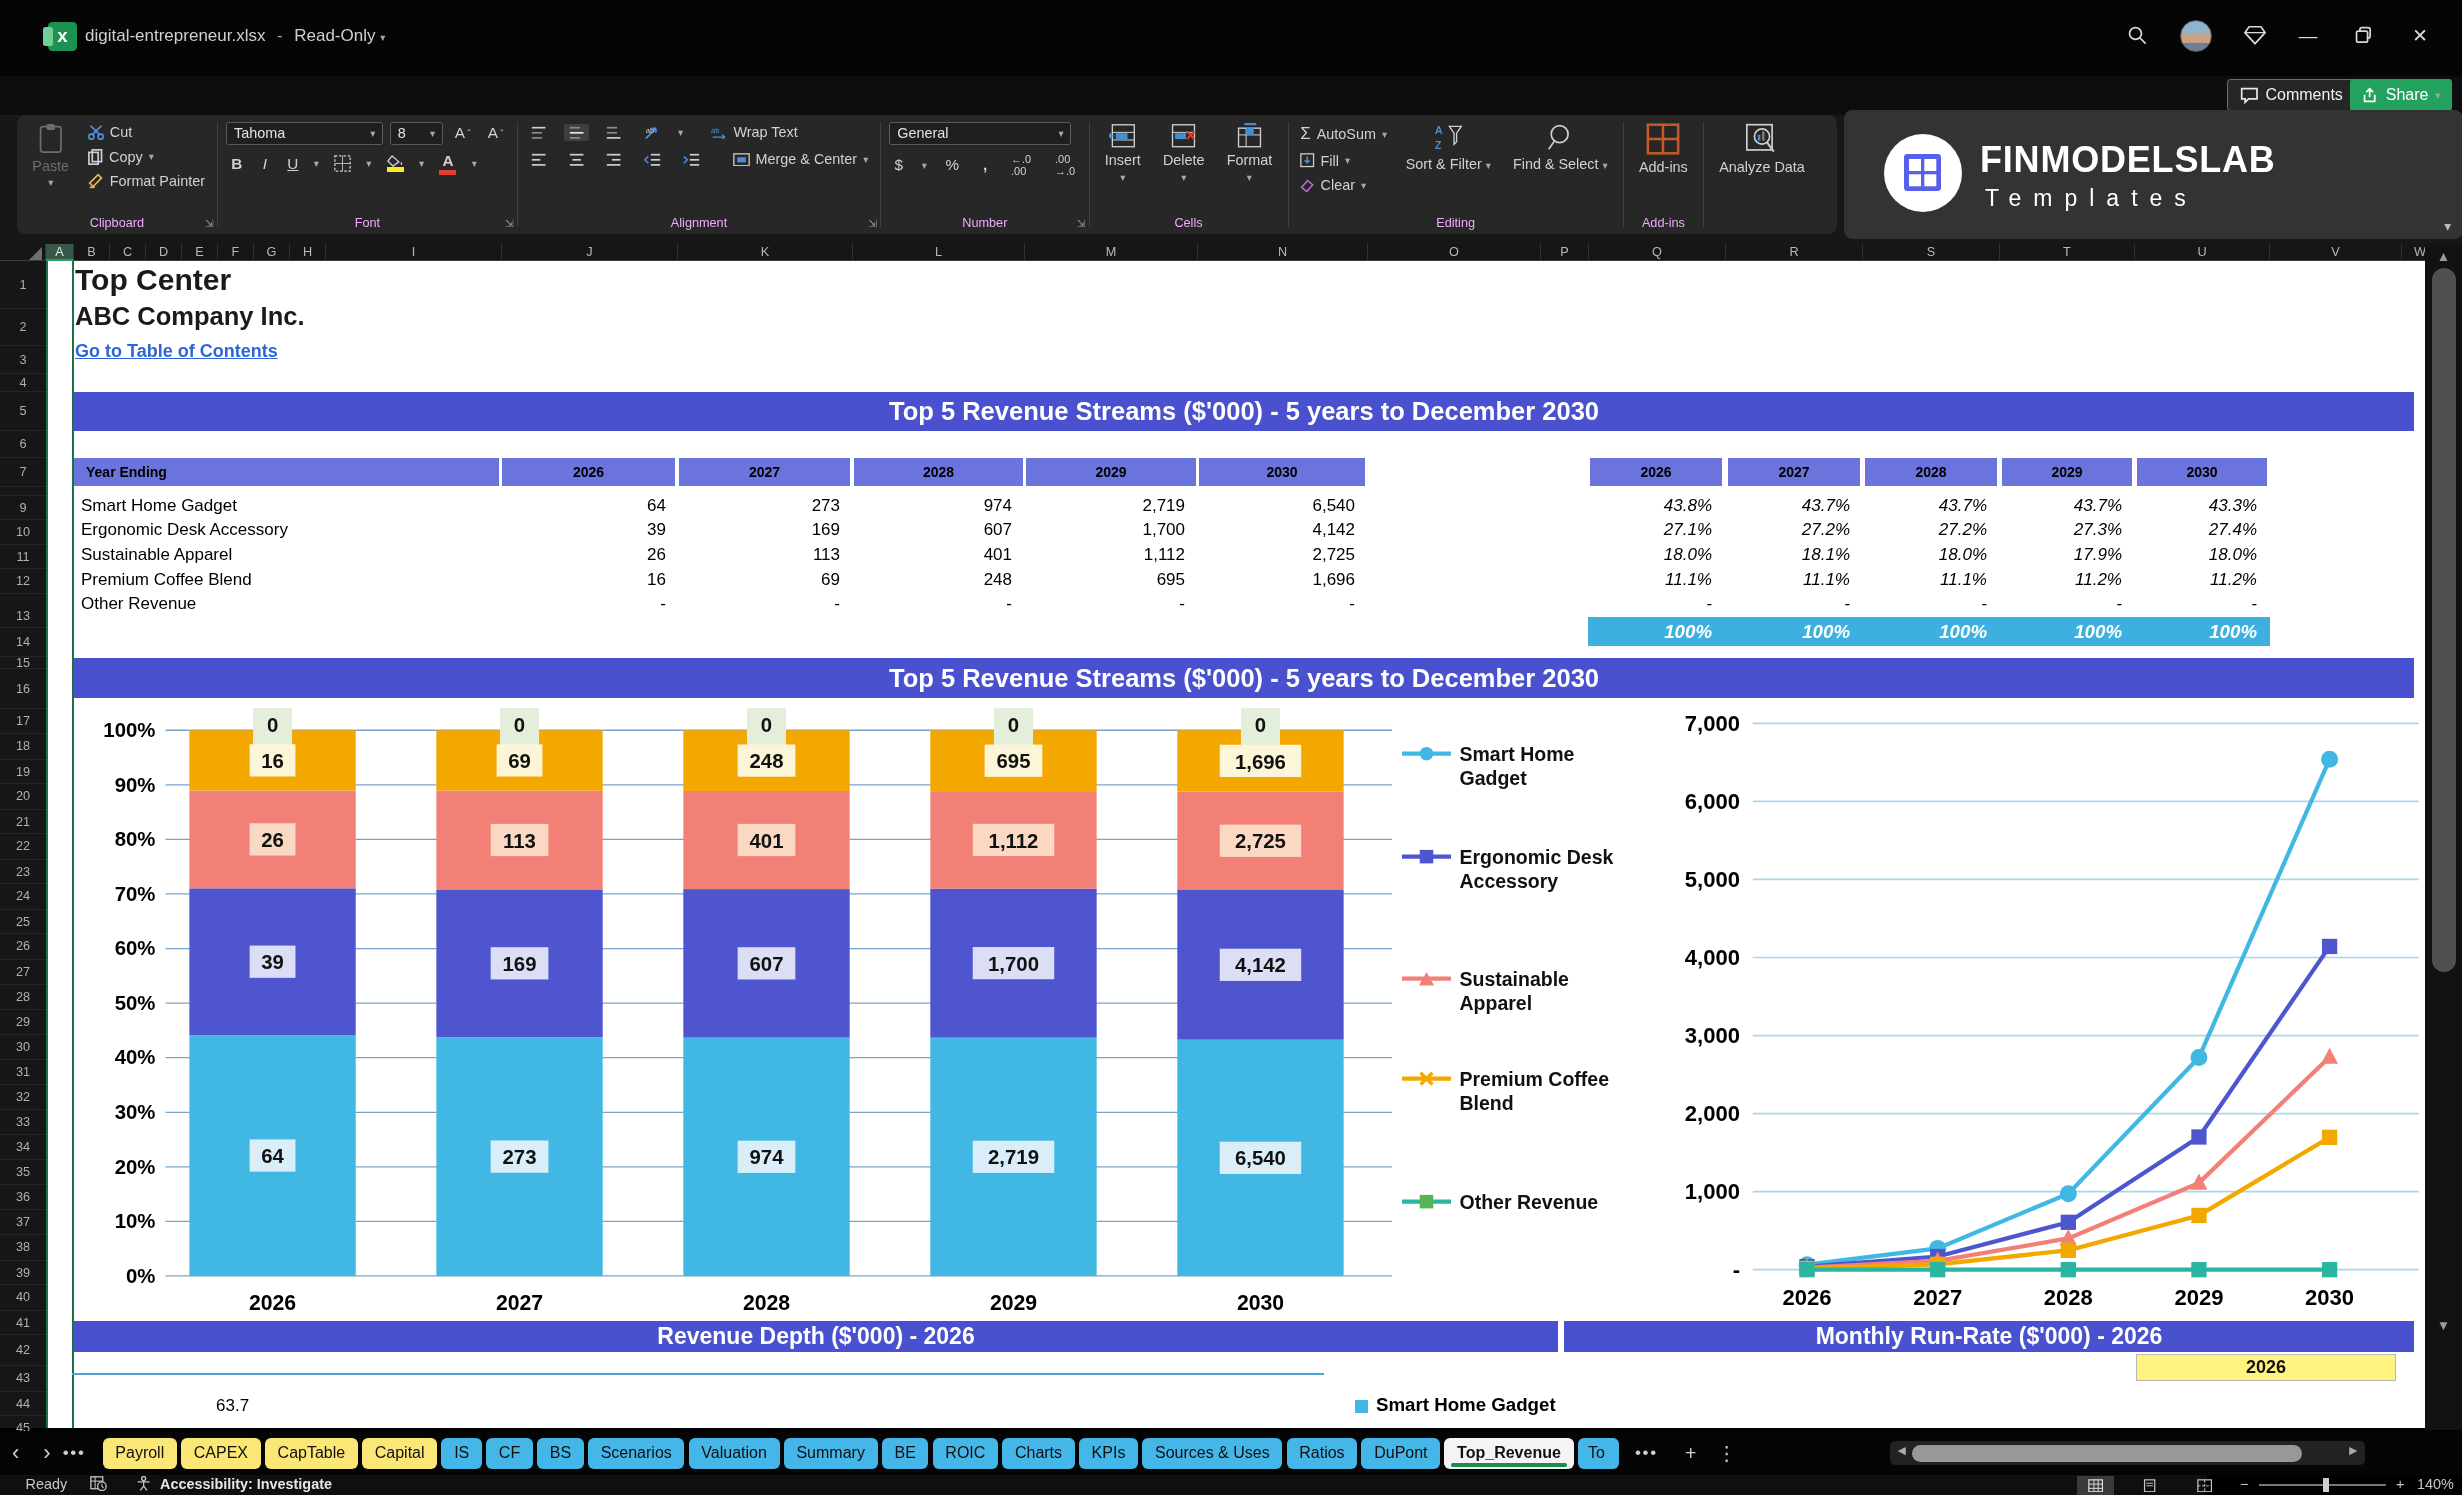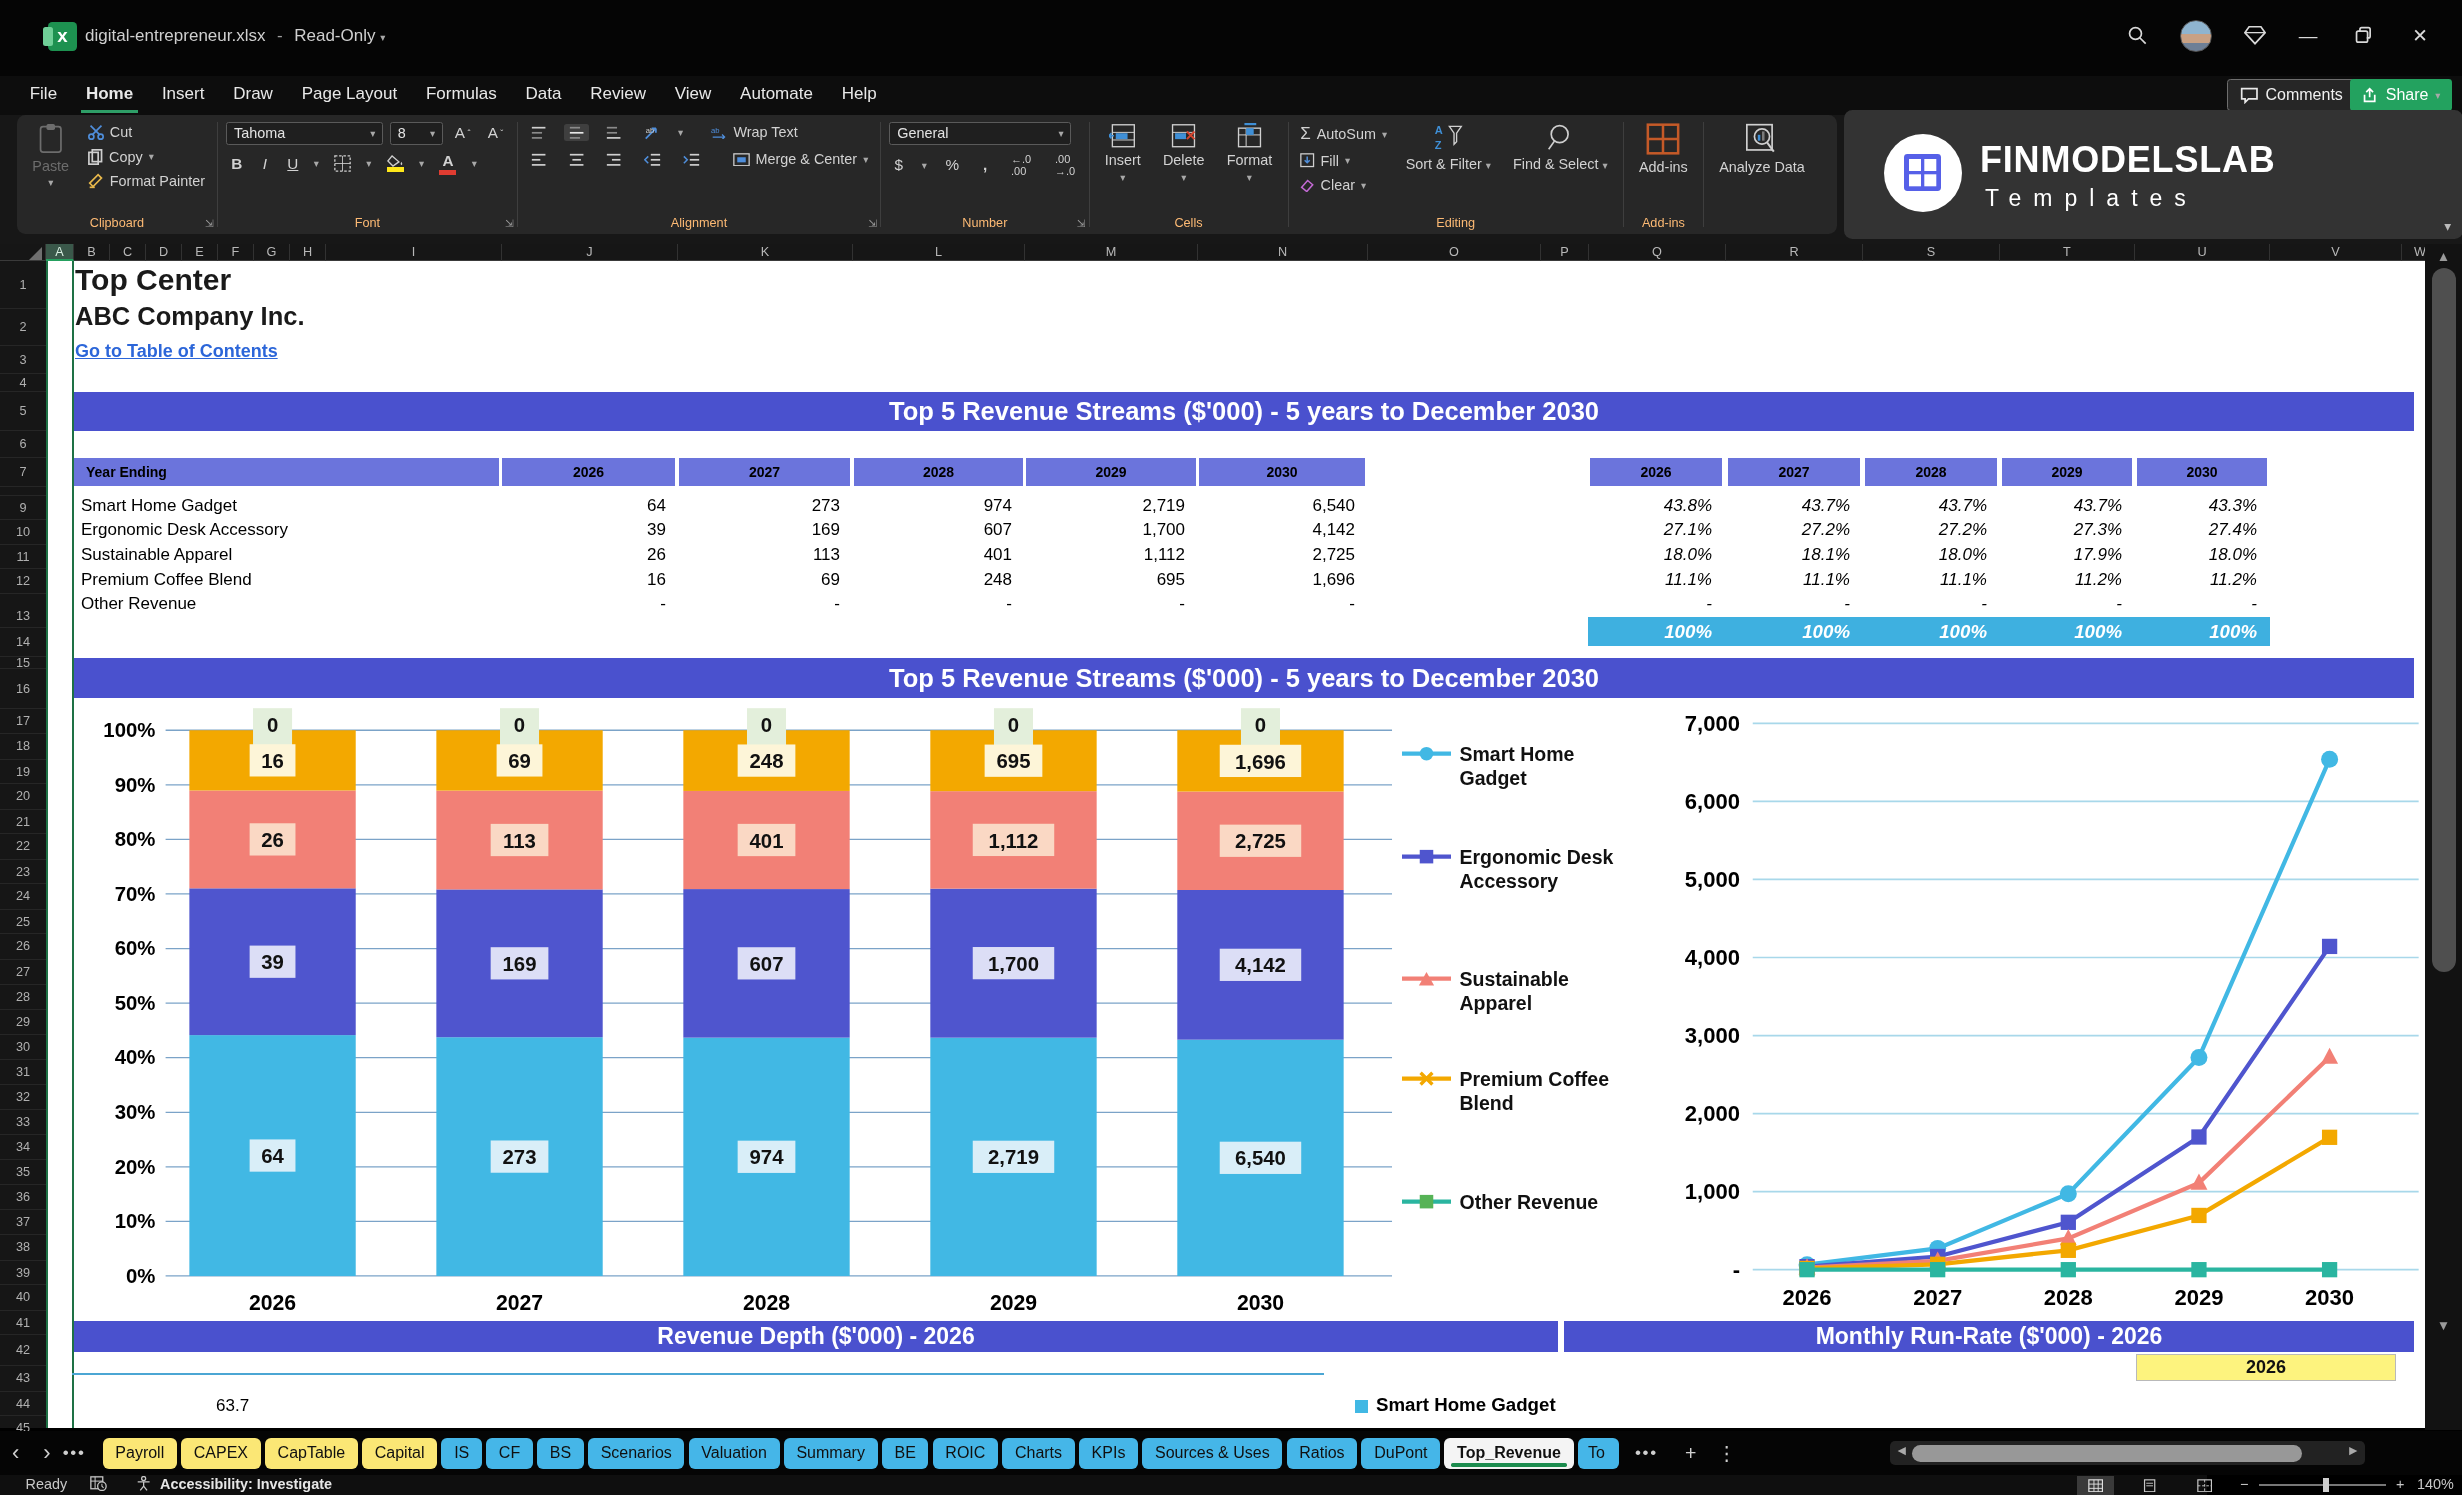--- a/index.html
+++ b/index.html
@@ -26,21 +26,21 @@
     border-radius:3.4px; color:#f0f0f0; font-size:16px; padding:0 12px; display:flex; align-items:center; gap:6.8px; }
   .share-btn { position:absolute; left:2350px; top:3.4px; height:32px; background:#23a25f; border:none;
     border-radius:3.4px; color:#fff; font-size:16px; padding:0 12px; display:flex; align-items:center; gap:6.8px; }
 
   
   #ribbon { position:absolute; left:0; top:115px; width:2462px; height:129px; background:#171717; }
   #ribbon-body { position:absolute; left:17px; top:0; width:1820px; height:119px; background:#272727;
     border-radius:8.5px; display:flex; align-items:stretch; }
   .rgroup { position:relative; display:flex; flex-direction:column; padding:6.8px 8.5px 1.7px; }
   .rgroup .rg-items { flex:1; display:flex; align-items:flex-start; gap:8.5px; }
-  .rg-label { text-align:center; color:#fdba74; font-size:12.7px; padding:1.7px 0 2.5px; }
+  .rg-label { text-align:center; color:#f0abfc; font-size:12.7px; padding:1.7px 0 2.5px; }
   .rg-sep { width:0.8px; background:#3e3e3e; margin:6.8px 0; }
   .launcher { position:absolute; right:3.4px; bottom:5.1px; color:#9c9c9c; font-size:10.2px; }
   .bigbtn { display:flex; flex-direction:column; align-items:center; gap:3.4px; color:#d2d2d2; font-size:14.4px; padding:1.7px 6.8px; }
   .bigbtn.disabled { color:#6d6d6d; }
   .sbtn { display:flex; align-items:center; gap:6px; color:#d2d2d2; font-size:14.4px; padding:2.5px 3.4px; white-space:nowrap; }
   .chev { color:#a8a8a8; font-size:10.2px; }
   .stack { display:flex; flex-direction:column; justify-content:flex-start; gap:3.4px; }
   .combo { background:#1f1f1f; border:0.8px solid #5a5a5a; border-radius:2.5px; color:#e3e3e3;
     font-size:14.4px; padding:2.5px 6.8px; display:flex; align-items:center; justify-content:space-between; gap:8.5px; }
   .iconbtn { color:#d2d2d2; font-size:15.3px; padding:1.7px 5.1px; display:inline-flex; align-items:center; gap:2.5px; }
@@ -140,21 +140,20 @@
   <div class="tb-ico" style="left:2346px">
     <svg width="18.7" height="18.7" viewBox="0 0 22 22">
         <rect x="3" y="6" width="13" height="13" fill="none" stroke="#d9d9d9" stroke-width="2" rx="2"></rect>
         <path d="M7 6 V4 a2 2 0 0 1 2-2 h8 a2 2 0 0 1 2 2 v8 a2 2 0 0 1 -2 2 h-2" fill="none" stroke="#d9d9d9" stroke-width="2"></path>
       </svg>
   </div>
   <div class="tb-ico" style="left:2403px">✕</div>
 </div>
 
 <div id="menurow">
-  <div id="menu-left"><span class="mtab">File</span><span class="mtab active">Home</span><span class="mtab">Insert</span><span class="mtab">Draw</span><span class="mtab">Page Layout</span><span class="mtab">Formulas</span><span class="mtab">Data</span><span class="mtab">Review</span><span class="mtab">View</span><span class="mtab">Automate</span><span class="mtab">Help</span></div>
   <button class="comments-btn">
     <svg width="18.7" height="17" viewBox="0 0 22 20">
         <path d="M2 2 h18 v12 h-10 l-4 4 v-4 h-4 z" fill="none" stroke="#e8e8e8" stroke-width="2"></path>
       </svg>
     <span>Comments</span>
   </button>
   <button class="share-btn">
     <svg width="17" height="17" viewBox="0 0 20 20">
         <path d="M3 9 v8 h12 v-8" fill="none" stroke="#fff" stroke-width="2"></path>
         <path d="M9 12 V3 M5 6 l4 -4 4 4" fill="none" stroke="#fff" stroke-width="2"></path>

